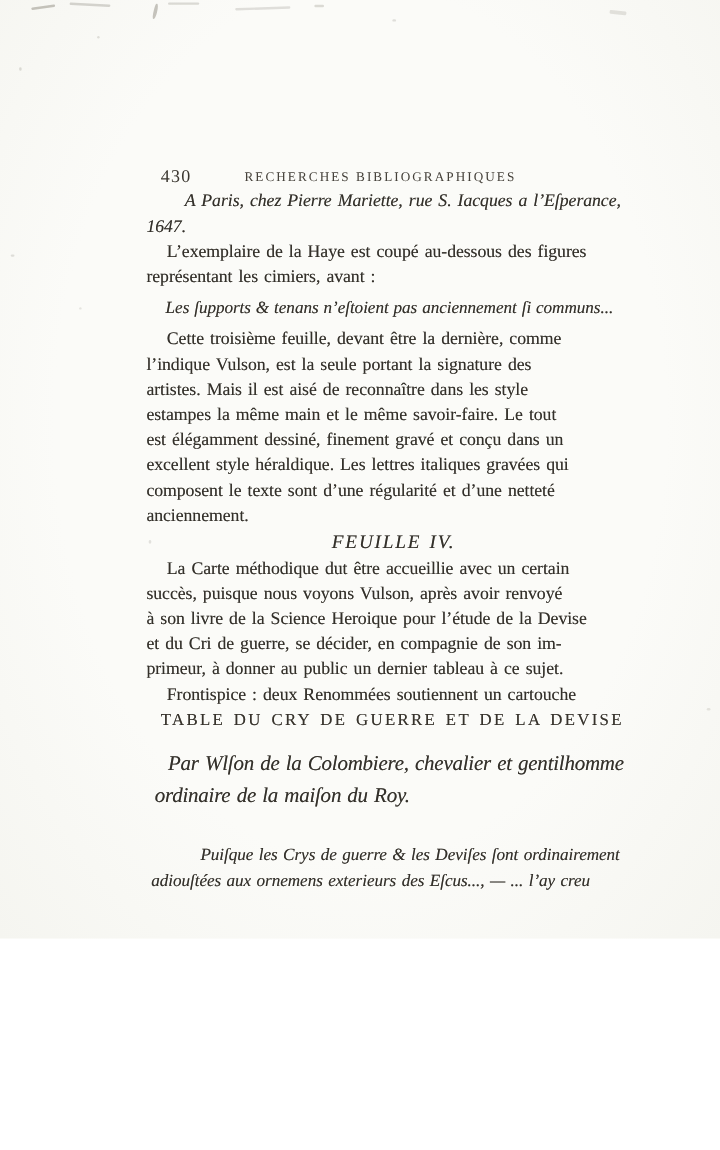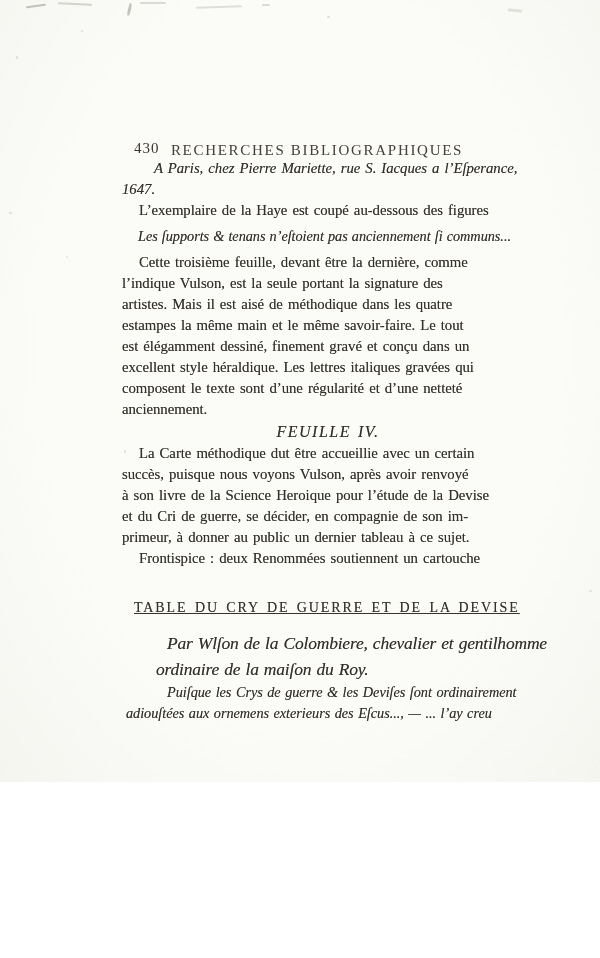--- a/index.html
+++ b/index.html
@@ -25,21 +25,21 @@
   }
   .pagenum{
     position:absolute;left:12px;top:0;
     letter-spacing:1px;
     color:#3a362f;
   }
   .runtitle{
     position:absolute;left:0;right:12px;top:2px;
     text-align:center;
     transform:translateX(18px);
-    font-size:15px;
+    font-size:11px;
     letter-spacing:1.7px;
     color:#45413a;
   }
   
   .blk{
     font-size:14.8px;
     line-height:21px;
     letter-spacing:-0.05px;
     word-spacing:1.4px;
     text-shadow:0 0 0.5px rgba(51,48,42,0.55);
@@ -57,40 +57,39 @@
   .blk-feuille{
     margin-top:3px;
     text-align:center;
     transform:translateX(23px);
     font-size:16px;
     letter-spacing:1.5px;
     line-height:18px;
   }
   .blk-carte{margin-top:2px;}
   .blk-table{
-    margin-top:30px;
+    margin-top:2px;
     text-align:right;
     transform:translateX(12px);
     font-size:14px;
     letter-spacing:1.9px;
     line-height:17px;
     word-spacing:2px;
     color:#37332c;
-    text-decoration:underline;
   }
   .blk-byline{
-    margin:14px 0 0 34px;
+    margin:14px 0 0 7px;
     font-size:17.5px;
     line-height:26px;
     letter-spacing:-0.2px;
     word-spacing:1px;
   }
   .blk-byline .tline:first-child{padding-left:11px;}
   .blk-puisque{
-    margin:0 0 0 4px;
+    margin:28px 0 0 4px;
     font-size:14.3px;
     word-spacing:1px;
   }
   .blk-puisque .tline:first-child{padding-left:41px;}
   
   .speck{position:absolute;background:rgba(110,104,92,0.38);border-radius:1px;}
   .s1{left:26px;top:5px;width:20px;height:2px;transform:rotate(-8deg);}
   .s2{left:58px;top:3px;width:34px;height:1.5px;transform:rotate(3deg);opacity:.7;}
   .s3{left:128px;top:3px;width:3px;height:13px;border-radius:40% 60% 50% 50%;transform:rotate(14deg);}
   .s4{left:140px;top:2px;width:26px;height:2px;opacity:.6;}
@@ -134,30 +133,31 @@
       <span class="runtitle">RECHERCHES BIBLIOGRAPHIQUES</span>
     </div>
 
     <div class="blk ital blk-imprint">
         <div class="tline">A Paris, chez Pierre Mariette, rue S. Iacques a l’Eſperance,</div>
         <div class="tline">1647.</div>
       </div>
 
     <div class="blk indent">
         <div class="tline">L’exemplaire de la Haye est coupé au-dessous des figures</div>
+        <div class="tline">représentant les cimiers, avant :</div>
       </div>
 
     <div class="blk ital blk-quote1">
         <div class="tline">Les ſupports &amp; tenans n’eſtoient pas anciennement ſi communs...</div>
       </div>
 
     <div class="blk indent">
         <div class="tline">Cette troisième feuille, devant être la dernière, comme</div>
         <div class="tline">l’indique Vulson, est la seule portant la signature des</div>
-        <div class="tline">artistes. Mais il est aisé de méthodique dans les quatre</div>
+        <div class="tline">artistes. Mais il est aisé de reconnaître dans les style</div>
         <div class="tline">estampes la même main et le même savoir-faire. Le tout</div>
         <div class="tline">est élégamment dessiné, finement gravé et conçu dans un</div>
         <div class="tline">excellent style héraldique. Les lettres italiques gravées qui</div>
         <div class="tline">composent le texte sont d’une régularité et d’une netteté</div>
         <div class="tline">anciennement.</div>
       </div>
 
     <div class="blk ital blk-feuille">
         <div class="tline">FEUILLE IV.</div>
       </div>

